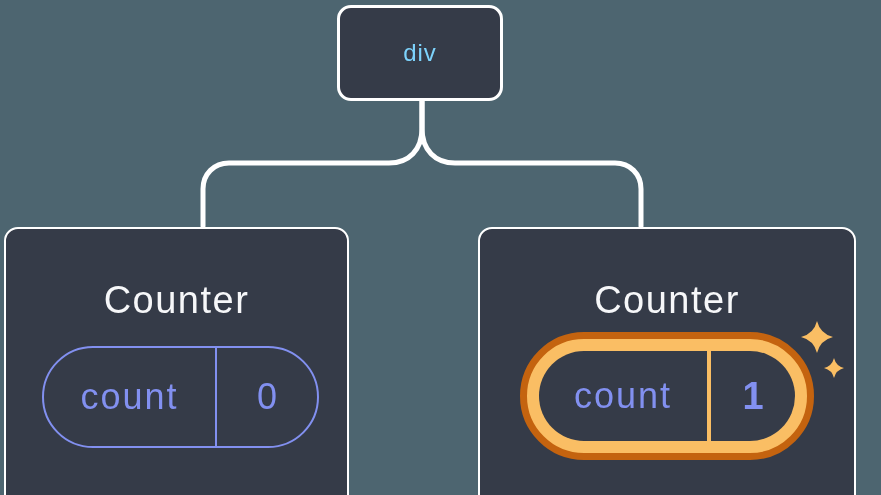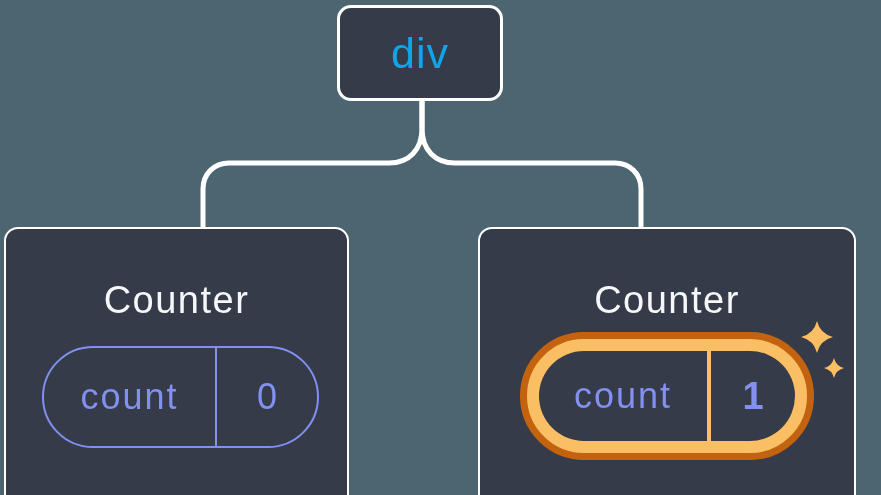--- a/index.html
+++ b/index.html
@@ -9,21 +9,21 @@
     font-family:"Liberation Sans", sans-serif;
   }
   #connector{position:absolute;left:0;top:0;width:881px;height:495px;}
 
   .node{
     position:absolute;box-sizing:border-box;
     background:#353B48;border:3px solid #FFFFFF;border-radius:14px;
     display:flex;align-items:center;justify-content:center;
   }
   #root-node{left:337px;top:5px;width:166px;height:96px;}
-  #root-node .node-label{color:#0ea5e9;font-size:43px;letter-spacing:1px;}
+  #root-node .node-label{color:#7dd3fc;font-size:24px;letter-spacing:1px;}
 
   .counter-box{
     position:absolute;top:227px;height:325px;box-sizing:border-box;
     background:#353B48;border:2px solid #FFFFFF;border-radius:14px;
   }
   #counter-left{left:4px;width:345px;}
   #counter-right{left:478px;width:378px;}
 
   .counter-title{
     text-align:center;margin-top:50px;

